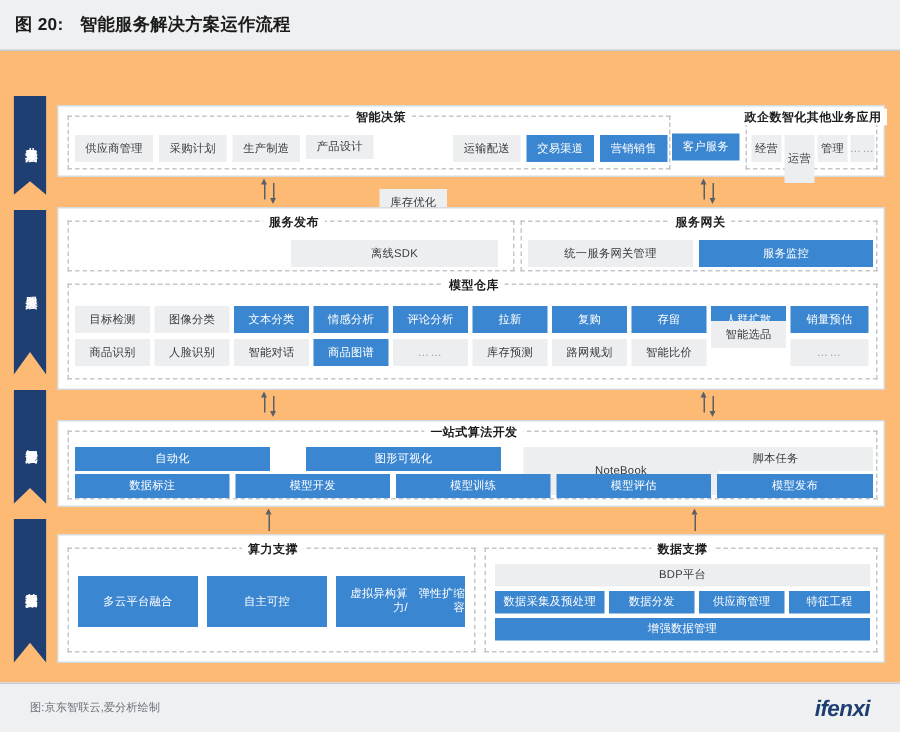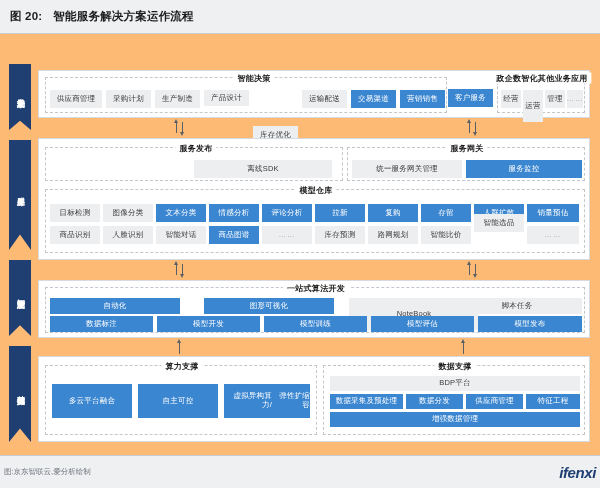--- a/index.html
+++ b/index.html
@@ -150,21 +150,21 @@
   
   .footer {
     position: absolute;
     left: 0; top: 455px;
     width: 600px; height: 33px;
     background: #eef0f2;
     border-top: 1px solid #c9ccd1;
     display: flex;
     align-items: center;
     justify-content: space-between;
-    padding: 0 4px;
+    padding: 0 20px;
     gap: 20px;
   }
   .footer-src { font-size: 7.5px; color: #6e737a; }
   .footer-logo {
     font-size: 15px; font-weight: bold; color: #1f3f73;
     font-style: italic; letter-spacing: -.4px;
     position: relative;
   }
 </style>
 </head>

